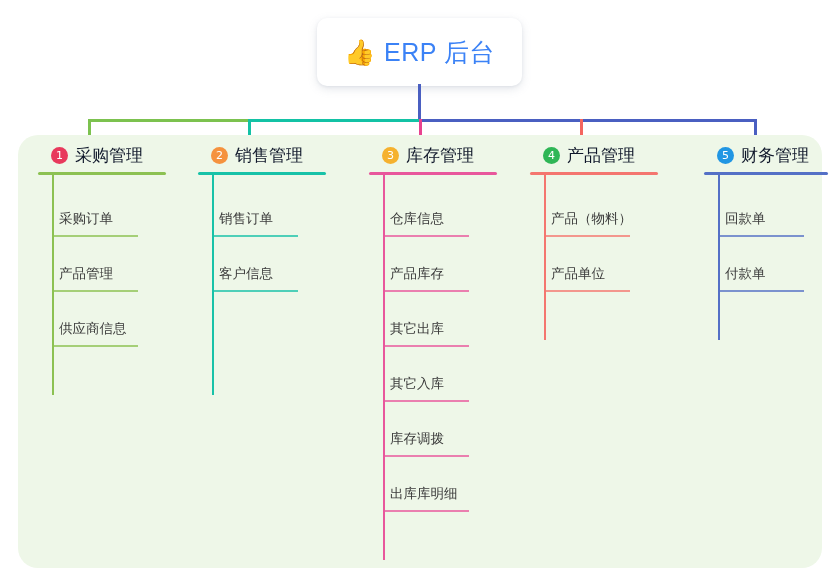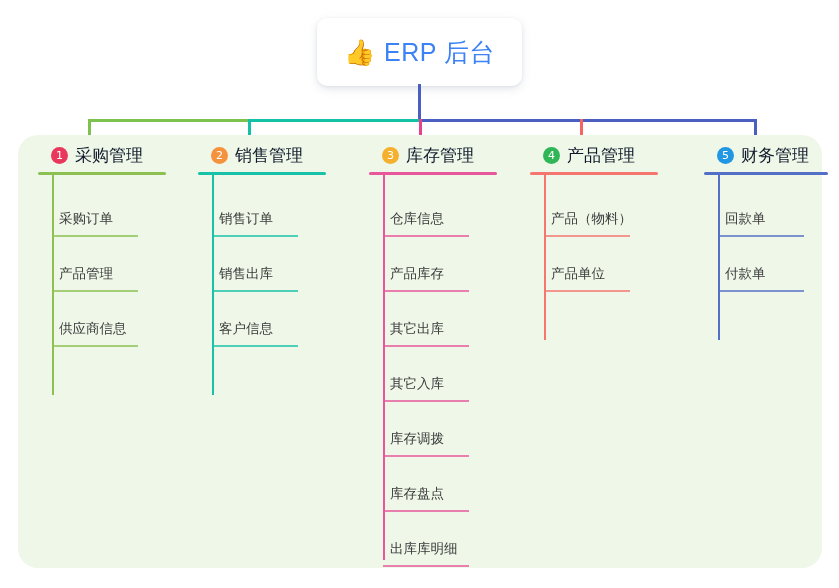--- a/index.html
+++ b/index.html
@@ -178,24 +178,20 @@
           <span class="col-title">销售管理</span>
           <div class="head-rule" style="width: 128px; background: rgb(24, 194, 168);"></div>
         </div>
         <div class="items">
           <div class="spine" style="background: rgb(24, 194, 168); height: 220px;"></div>
           <div class="item">
             <span class="item-label">销售订单</span>
             <div class="item-rule" style="background: rgb(24, 194, 168); opacity: 0.75;"></div>
           </div>
           <div class="item">
-            <span class="item-label">销售出库</span>
-            <div class="item-rule" style="background: rgb(24, 194, 168); opacity: 0.75;"></div>
-          </div>
-          <div class="item">
             <span class="item-label">客户信息</span>
             <div class="item-rule" style="background: rgb(24, 194, 168); opacity: 0.75;"></div>
           </div>
         </div>
       </div>
       <div class="column" style="left: 351px;">
         <div class="col-head" style="width: 128px;">
           <span class="badge" style="background: rgb(245, 177, 46);">3</span>
           <span class="col-title">库存管理</span>
           <div class="head-rule" style="width: 128px; background: rgb(232, 87, 156);"></div>
@@ -213,24 +209,20 @@
           <div class="item">
             <span class="item-label">其它出库</span>
             <div class="item-rule" style="background: rgb(232, 87, 156); opacity: 0.75;"></div>
           </div>
           <div class="item">
             <span class="item-label">其它入库</span>
             <div class="item-rule" style="background: rgb(232, 87, 156); opacity: 0.75;"></div>
           </div>
           <div class="item">
             <span class="item-label">库存调拨</span>
-            <div class="item-rule" style="background: rgb(232, 87, 156); opacity: 0.75;"></div>
-          </div>
-          <div class="item">
-            <span class="item-label">库存盘点</span>
             <div class="item-rule" style="background: rgb(232, 87, 156); opacity: 0.75;"></div>
           </div>
           <div class="item">
             <span class="item-label">出库库明细</span>
             <div class="item-rule" style="background: rgb(232, 87, 156); opacity: 0.75;"></div>
           </div>
         </div>
       </div>
       <div class="column" style="left: 512px;">
         <div class="col-head" style="width: 128px;">

